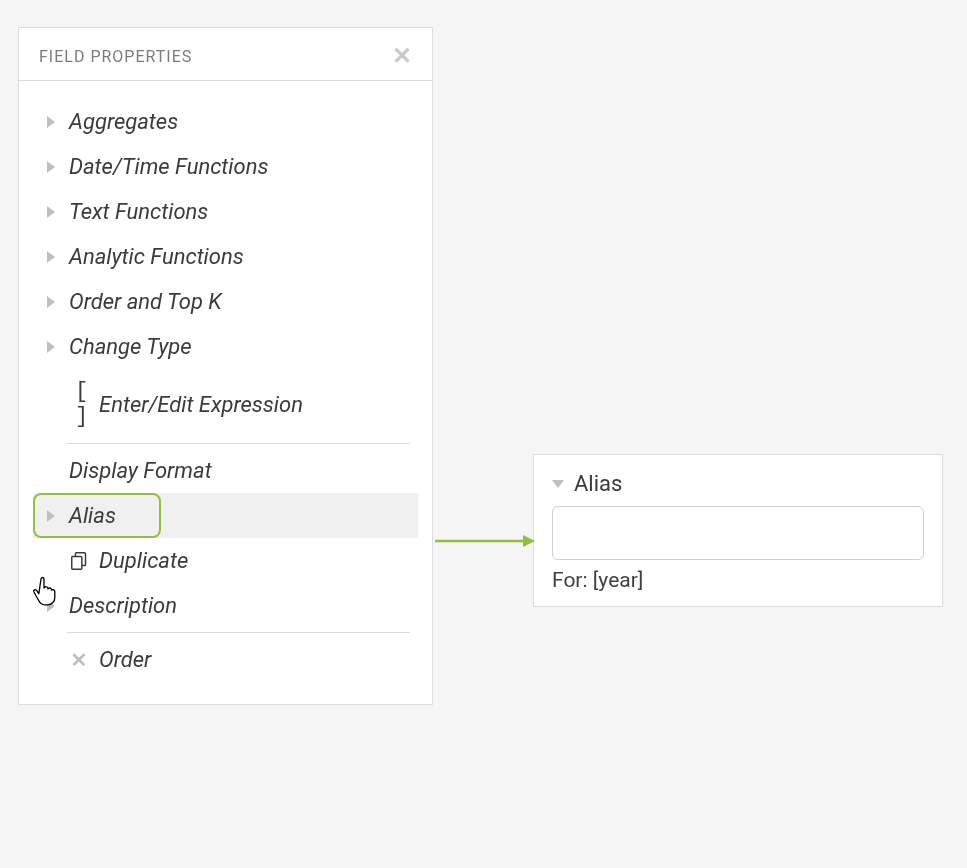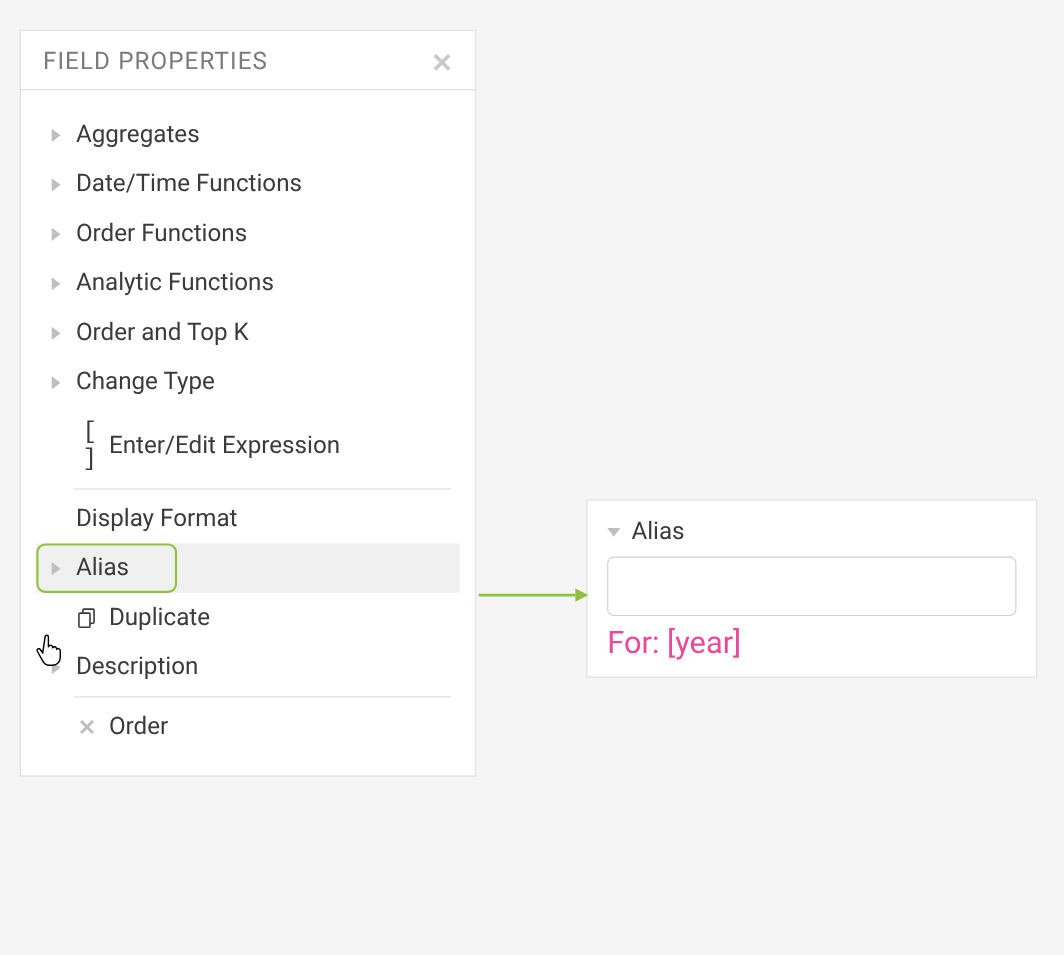--- a/index.html
+++ b/index.html
@@ -23,21 +23,21 @@
       width: 415px;
     }
     .panel-header {
       display: flex;
       align-items: center;
       justify-content: space-between;
       padding: 16px 20px 12px 20px;
       border-bottom: 1px solid #dcdcdc;
     }
     .panel-title {
-      font-size: 22px;
+      font-size: 16px;
       font-weight: 400;
       letter-spacing: 1px;
       color: #7b7b7b;
     }
     .close-btn {
       color: #c9c9c9;
       font-size: 24px;
       line-height: 1;
       cursor: pointer;
       font-weight: bold;
@@ -84,20 +84,21 @@
       left: 0;
       top: 0;
       width: 128px;
       height: 100%;
       border: 2px solid #8fc13f;
       border-radius: 8px;
       pointer-events: none;
     }
     .menu-label {
       color: #3b3b3b;
+      font-style: italic;
     }
     .bracket-icon {
       font-family: "Courier New", monospace;
       font-size: 22px;
       color: #3b3b3b;
       margin-right: 6px;
       letter-spacing: -1px;
       width: 24px;
       text-align: center;
     }
@@ -167,22 +168,22 @@
     .popup-input {
       width: 100%;
       height: 54px;
       border: 1px solid #cfcfcf;
       border-radius: 6px;
       padding: 6px 10px;
       font-size: 18px;
       margin-bottom: 8px;
     }
     .popup-footer {
-      font-size: 28px;
-      color: #ec4899;
+      font-size: 21px;
+      color: #404040;
     }
   </style>
 </head>
 <body>
 
 <div class="panel">
   <div class="panel-header">
     <span class="panel-title">FIELD PROPERTIES</span>
     <span class="close-btn">✕</span>
   </div>
@@ -193,21 +194,21 @@
       <span class="menu-label">Aggregates</span>
     </div>
 
     <div class="menu-item">
       <span class="caret"></span>
       <span class="menu-label">Date/Time Functions</span>
     </div>
 
     <div class="menu-item">
       <span class="caret"></span>
-      <span class="menu-label">Order Functions</span>
+      <span class="menu-label">Text Functions</span>
     </div>
 
     <div class="menu-item">
       <span class="caret"></span>
       <span class="menu-label">Analytic Functions</span>
     </div>
 
     <div class="menu-item">
       <span class="caret"></span>
       <span class="menu-label">Order and Top K</span>

